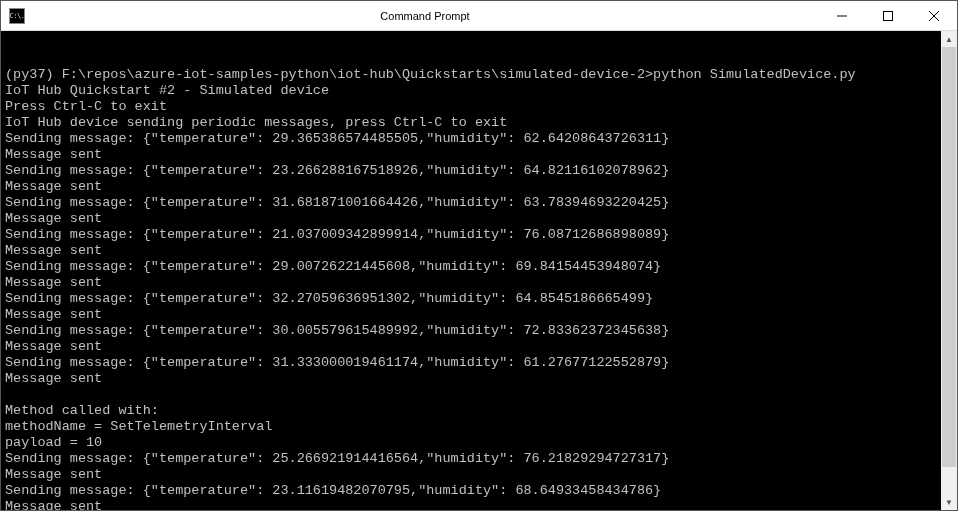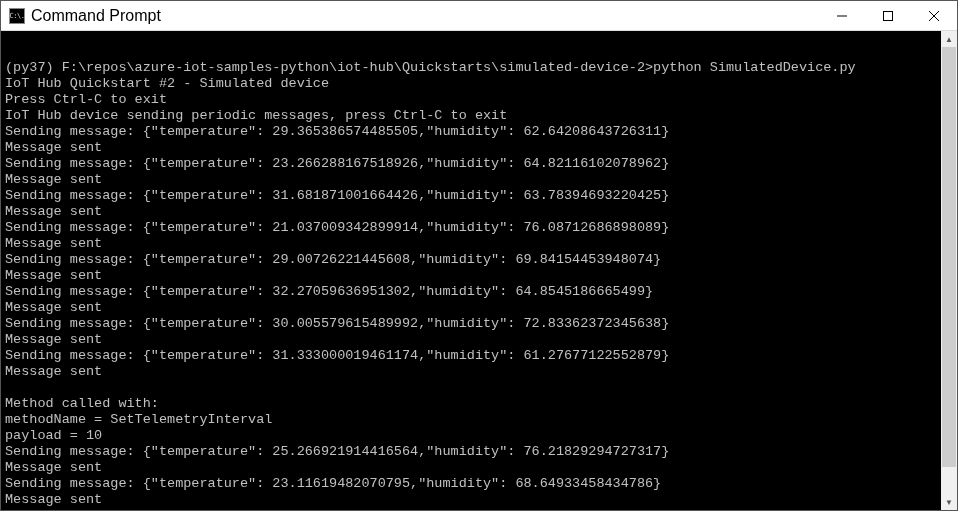--- a/index.html
+++ b/index.html
@@ -27,22 +27,23 @@
       display: flex;
       align-items: center;
       justify-content: center;
       color: #ccc;
       font-size: 7px;
       font-family: monospace;
       letter-spacing: -0.5px;
     }
     .titlebar-title {
       flex: 1;
-      font-size: 16px;
+      font-size: 11px;
       color: #000;
+      text-align: center;
     }
     .win-buttons { display: flex; height: 100%; }
     .win-btn {
       width: 46px;
       height: 100%;
       display: flex;
       align-items: center;
       justify-content: center;
       font-size: 10px;
       font-family: "Segoe UI Symbol", sans-serif;
@@ -50,21 +51,21 @@
       cursor: default;
     }
     .terminal-wrap {
       position: relative;
       height: calc(100% - 30px);
       background: #000;
       display: flex;
     }
     .terminal {
       flex: 1;
-      padding: 13px 4px;
+      padding: 20px 4px;
       font-family: Consolas, "Courier New", monospace;
       font-size: 13.5px;
       line-height: 16px;
       color: #c0c0c0;
       white-space: pre;
       overflow: hidden;
     }
     .scrollbar {
       width: 16px;
       background: #f0f0f0;

